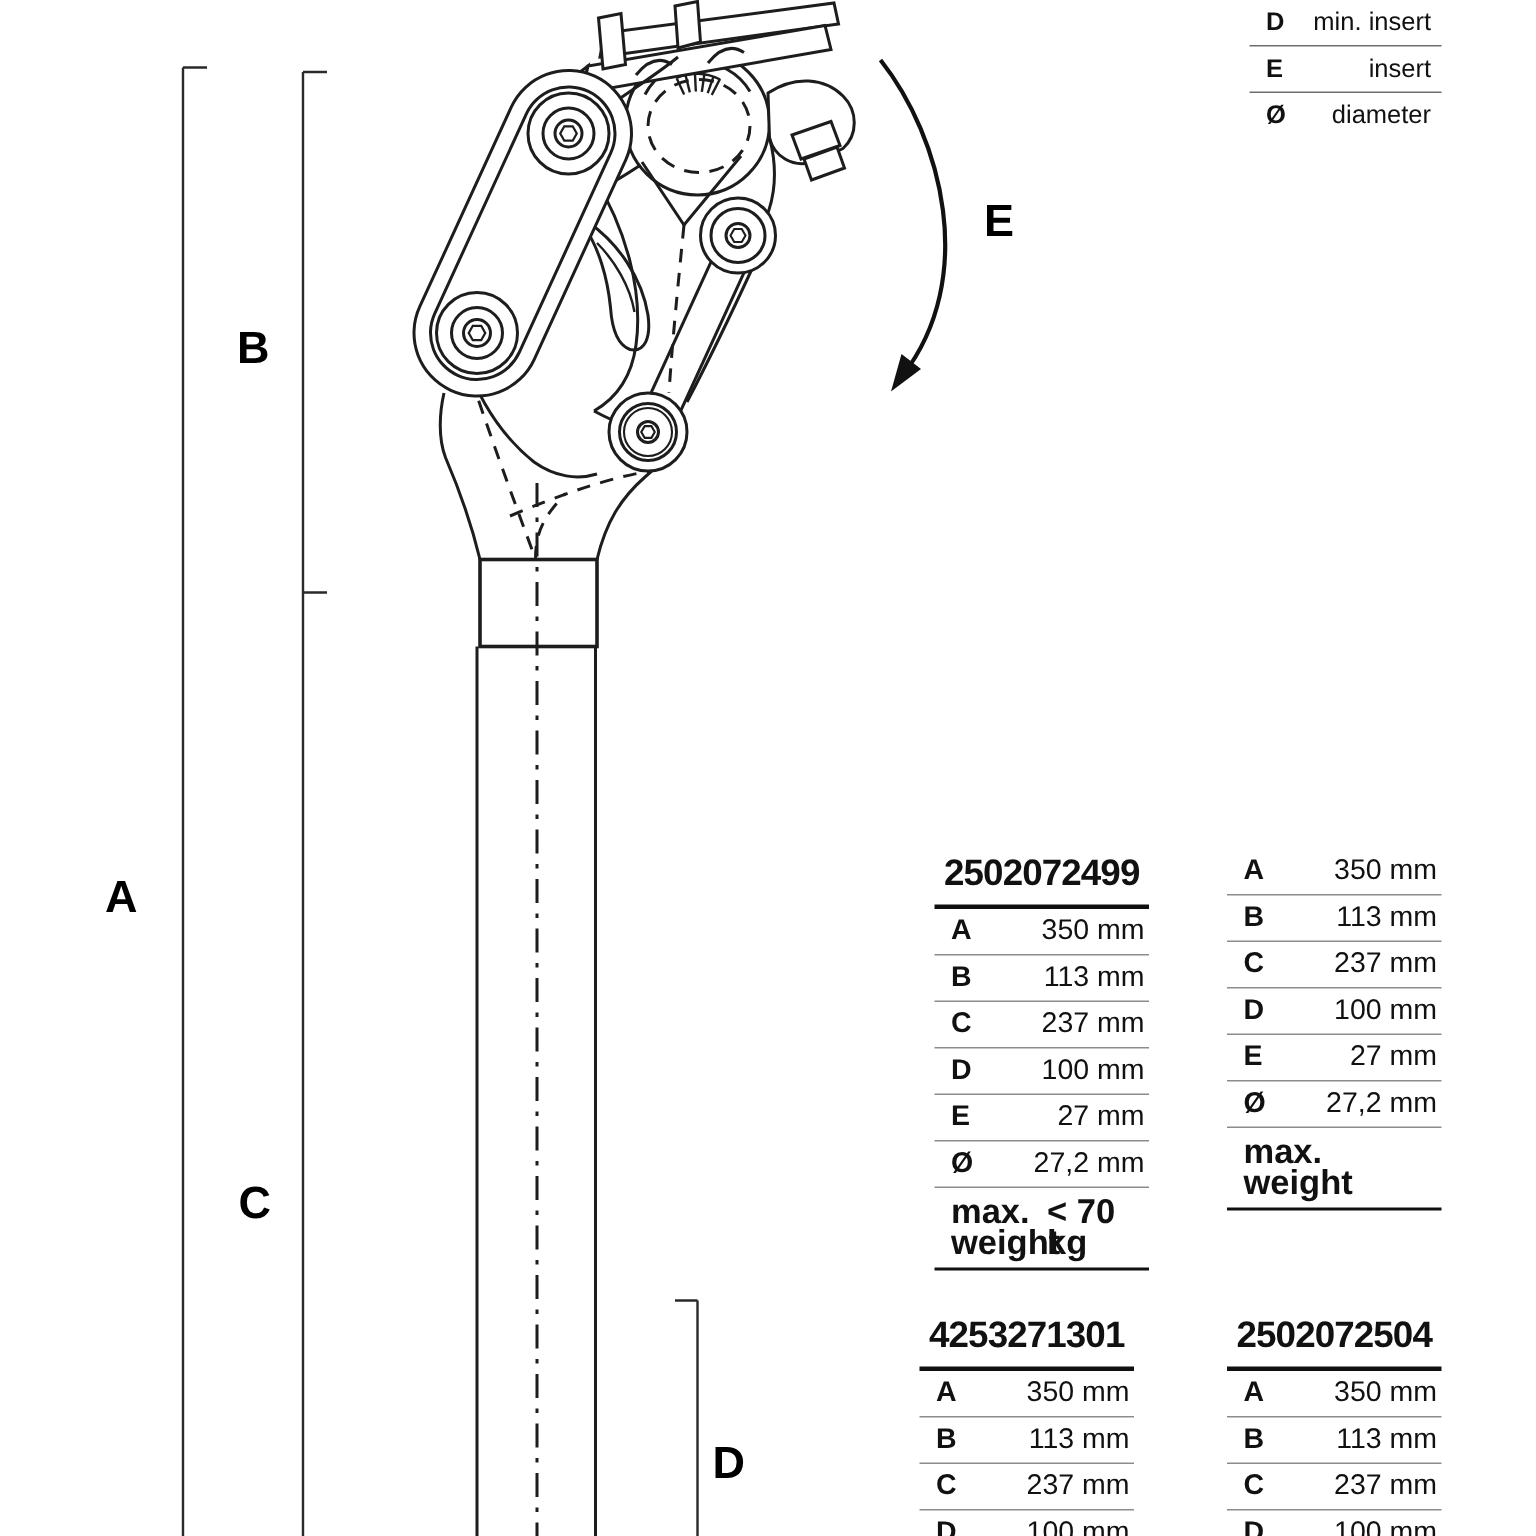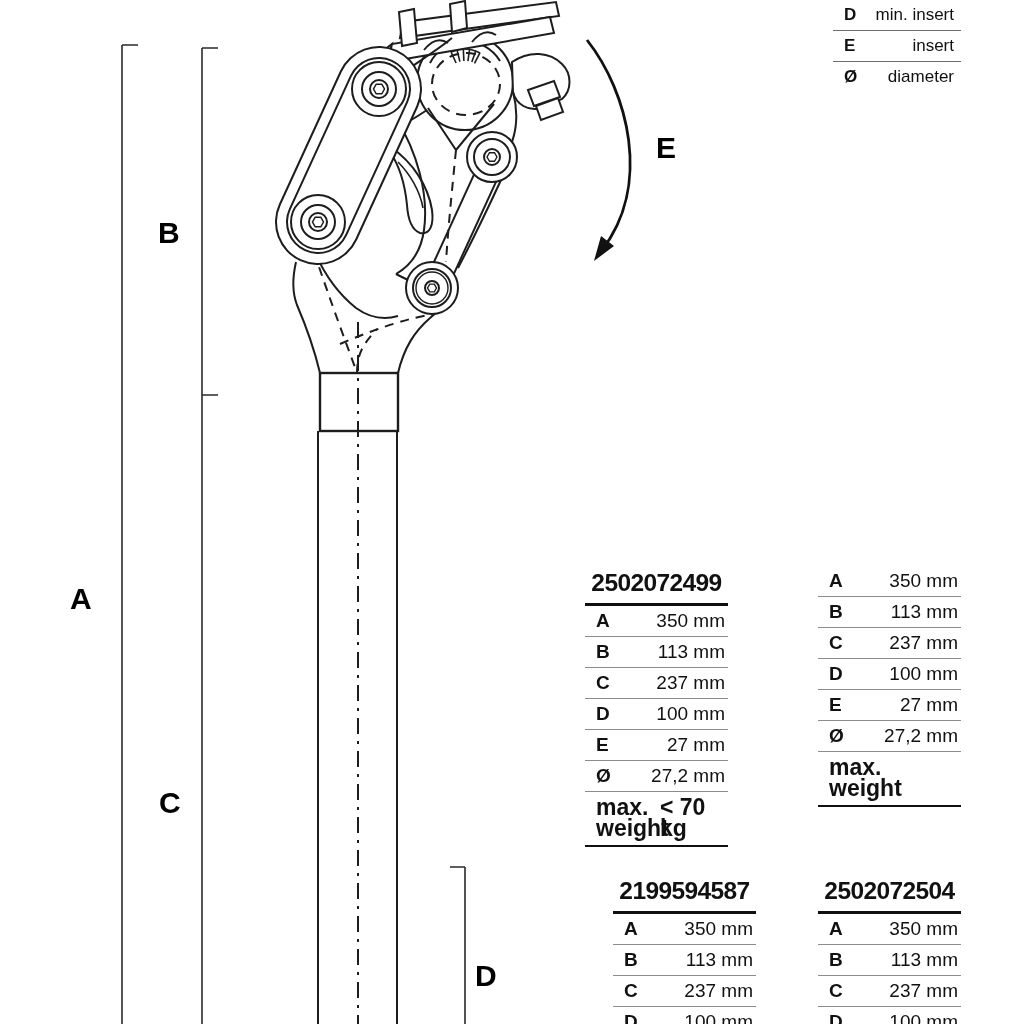--- a/index.html
+++ b/index.html
@@ -188,21 +188,21 @@
   <div class="legend-row">
     <span class="legend-key">E</span>
     <span class="legend-val">insert</span>
   </div>
   <div class="legend-row">
     <span class="legend-key">Ø</span>
     <span class="legend-val">diameter</span>
   </div>
 </div>
 
-<div class="spec-table" style="left:585px;top:566px;">
+<div class="spec-table" style="left:623px;top:566px;">
   <div class="spec-title">2502072499</div>
   <div class="spec-row">
         <span class="spec-key">A</span>
         <span class="spec-val">350 mm</span>
       </div>
   <div class="spec-row">
         <span class="spec-key">B</span>
         <span class="spec-val">113 mm</span>
       </div>
   <div class="spec-row">
@@ -251,21 +251,21 @@
   <div class="spec-row">
         <span class="spec-key">Ø</span>
         <span class="spec-val">27,2 mm</span>
       </div>
   <div class="weight-row">
         <span class="weight-key">max. weight</span>
       </div>
 </div>
 
 <div class="spec-table" style="left:613px;top:874px;">
-  <div class="spec-title">2199594587</div>
+  <div class="spec-title">4253271301</div>
   <div class="spec-row">
         <span class="spec-key">A</span>
         <span class="spec-val">350 mm</span>
       </div>
   <div class="spec-row">
         <span class="spec-key">B</span>
         <span class="spec-val">113 mm</span>
       </div>
   <div class="spec-row">
         <span class="spec-key">C</span>

